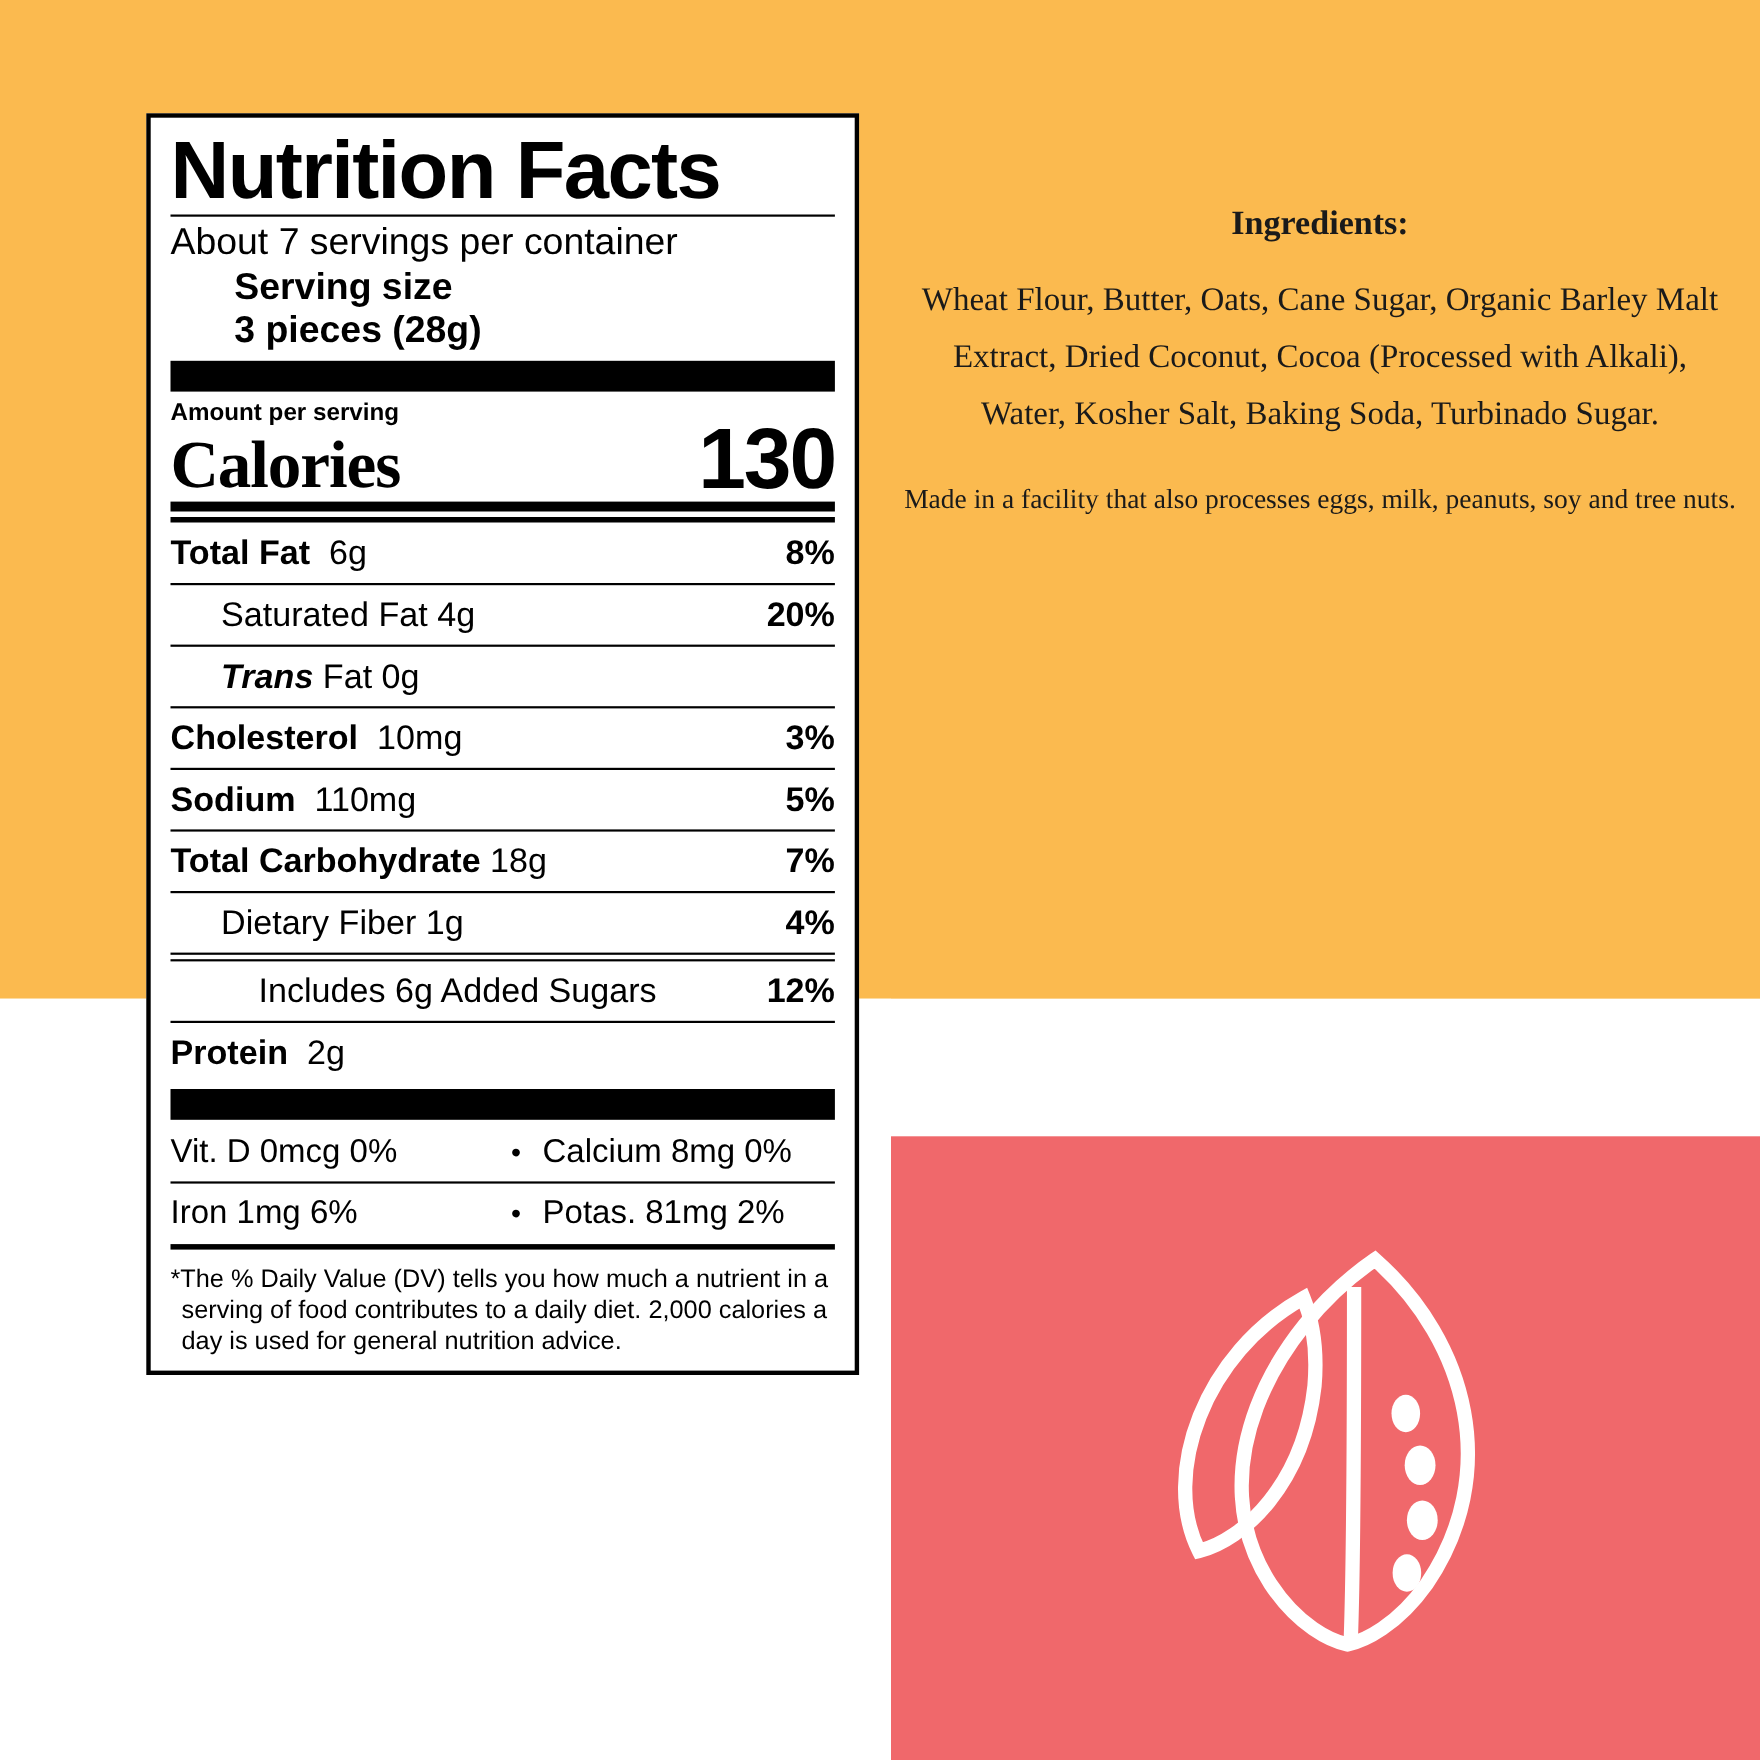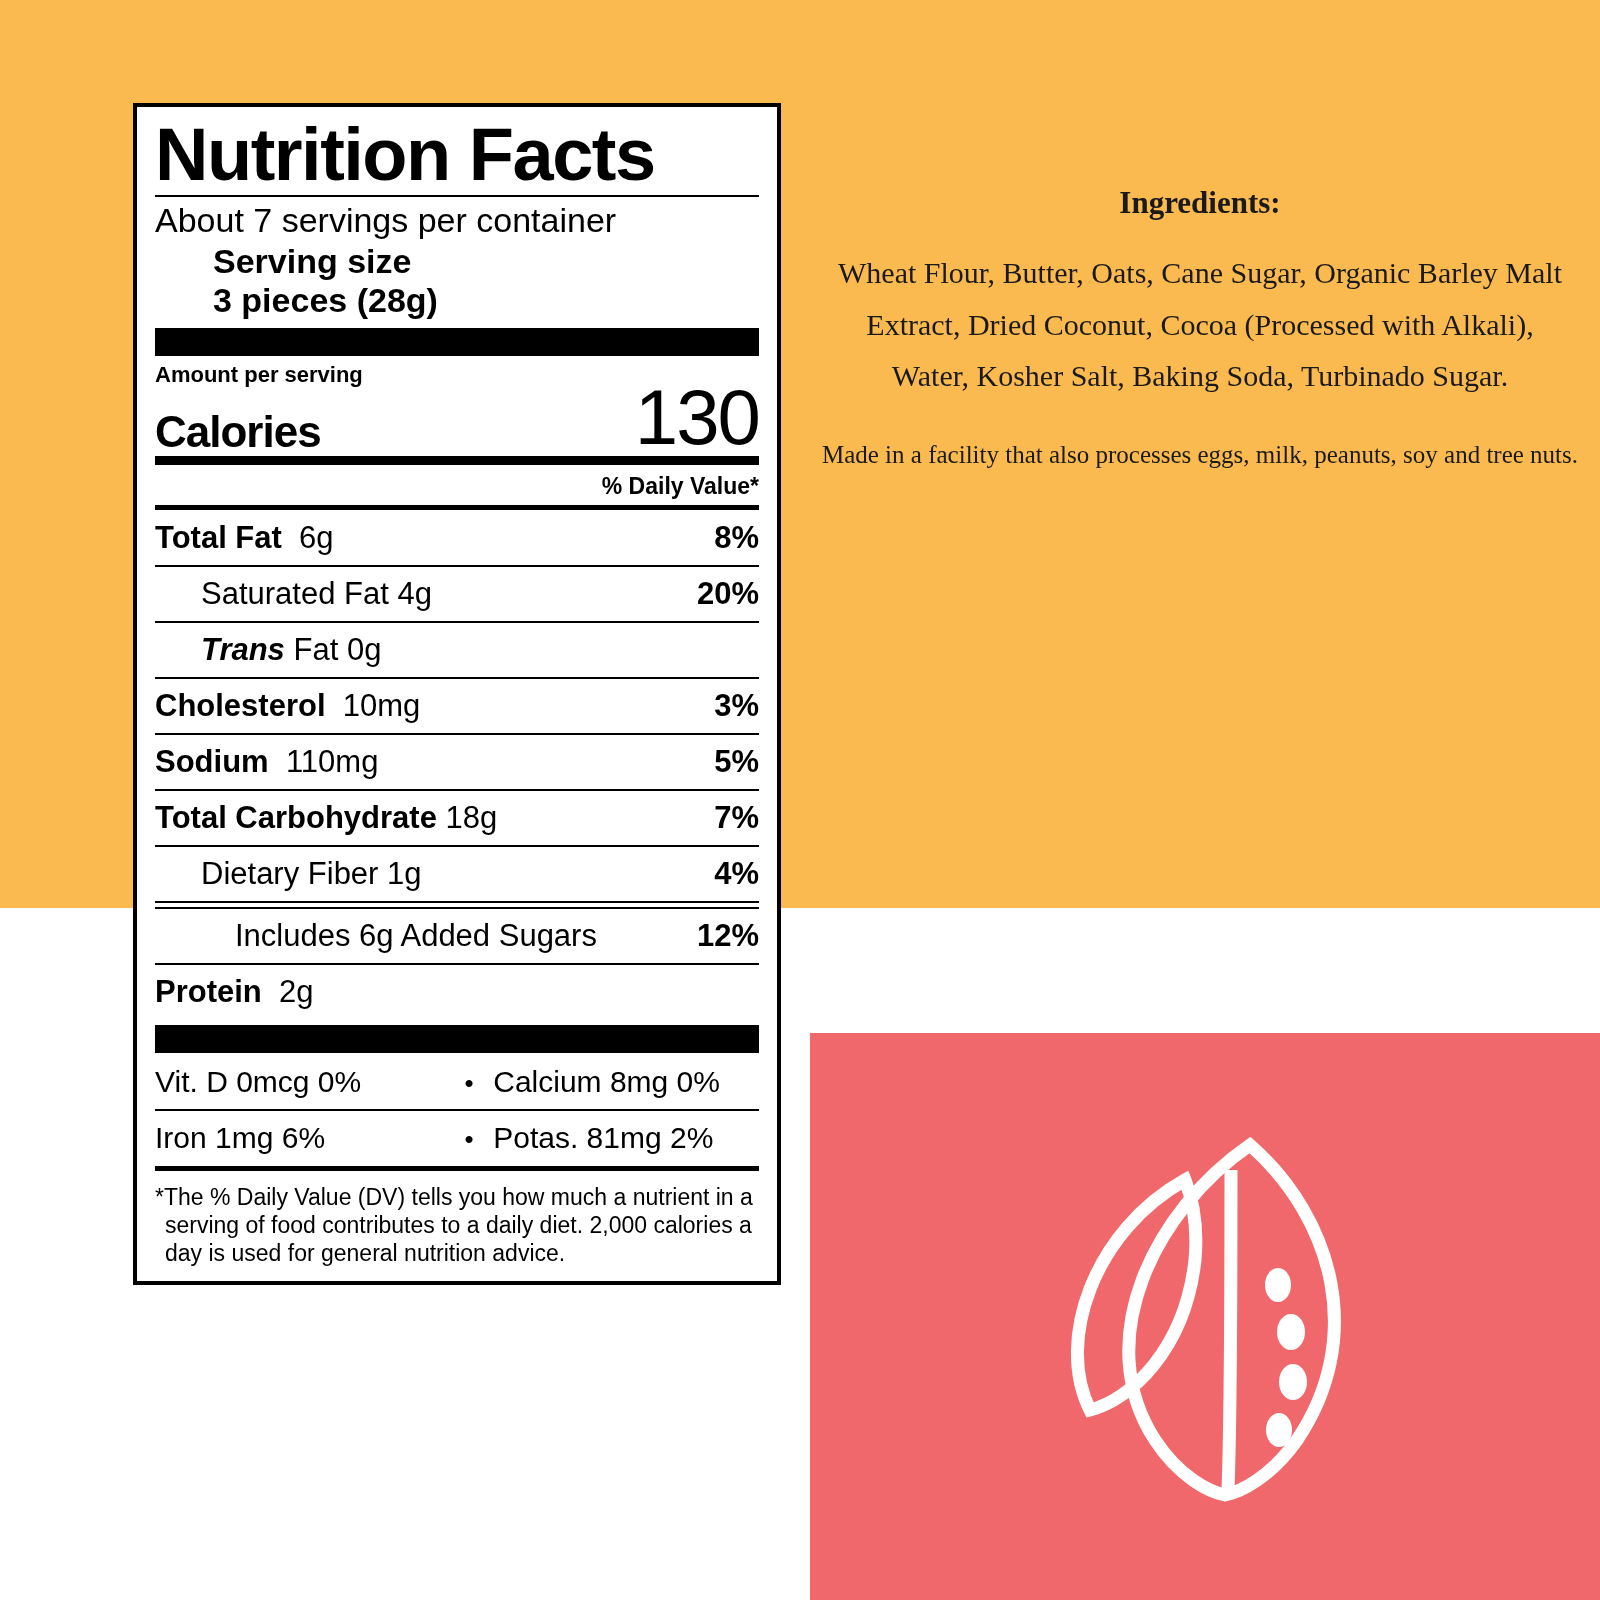--- a/index.html
+++ b/index.html
@@ -97,28 +97,29 @@
     font-weight: bold;
     margin: 6px 0 0 0;
   }
   .cal-row {
     display: flex;
     align-items: flex-end;
     justify-content: space-between;
     margin-top: -6px;
   }
   .cal-label {
-    font-size: 44px;
+    font-size: 61px;
     font-weight: bold;
     letter-spacing: -1px;
     line-height: 1;
+    font-family: Liberation Serif, serif;
   }
   .cal-value {
     font-size: 78px;
-    font-weight: normal;
+    font-weight: bold;
     letter-spacing: -2px;
     line-height: 0.92;
   }
   .dv-header {
     text-align: right;
     font-size: 23px;
     font-weight: bold;
     margin: 8px 0 3px 0;
   }
   .nrow {
@@ -219,21 +220,20 @@
 
     <div class="amount">Amount per serving</div>
 
     <div class="cal-row">
       <span class="cal-label">Calories</span>
       <span class="cal-value">130</span>
     </div>
 
     <div class="rule-cal"></div>
 
-    <div class="dv-header">% Daily Value*</div>
 
     <div class="rule-med"></div>
 
     <div class="nrow">
       <span class="nm"><b>Total Fat</b>&nbsp; <span>6g</span></span>
       <span class="pct">8%</span>
     </div>
     <div class="rule-thin"></div>
 
     <div class="nrow indent1">

